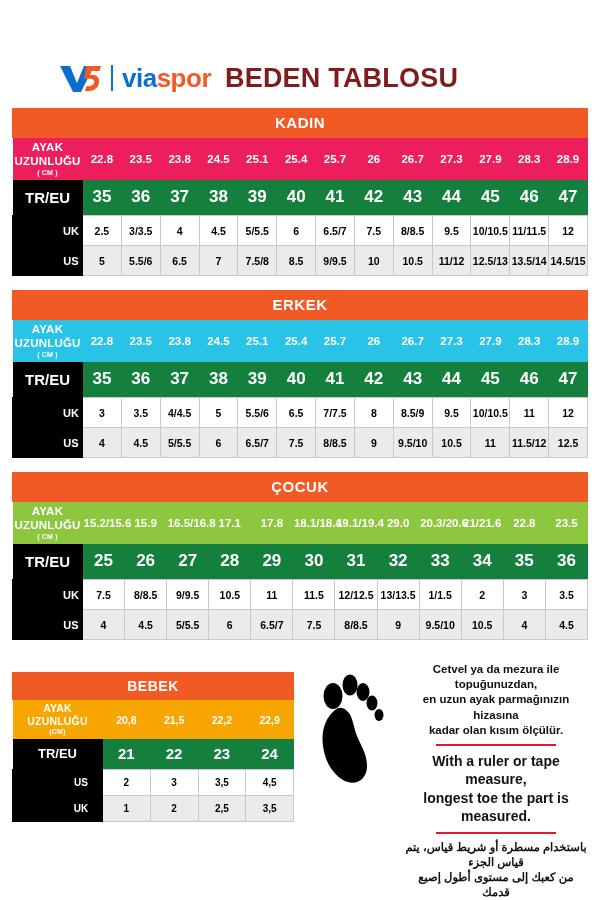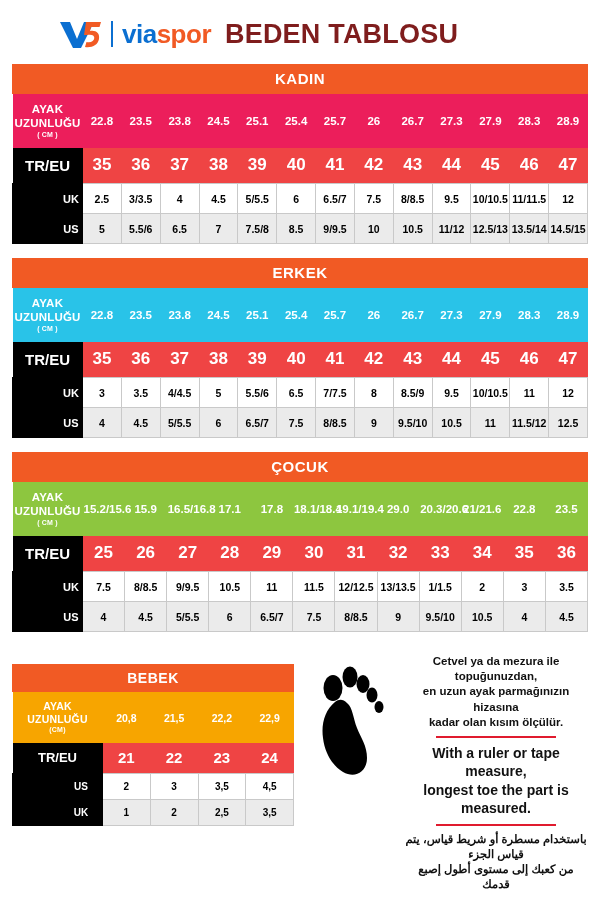--- a/index.html
+++ b/index.html
@@ -7,21 +7,21 @@
   body {
     width:600px; height:900px;
     background:#ffffff;
     font-family:"Liberation Sans", sans-serif;
     color:#000;
     overflow:hidden;
   }
   .page { width:600px; height:900px; padding:14px 12px 0 12px; }
 
   
-  .header { display:flex; align-items:center; height:40px; margin-bottom:10px; }
+  .header { display:flex; align-items:center; height:40px; margin-bottom:10px;margin-top:44px; }
   .logo-mark { width:44px; height:30px; position:relative; margin-left:46px; }
   .logo-mark svg { display:block; }
   .logo-divider { width:2px; height:26px; background:#0b6fd1; margin:0 9px 0 9px; }
   .logo-text { font-size:26px; font-weight:bold; letter-spacing:-0.5px; line-height:1; }
   .logo-text .via { color:#0b6fd1; }
   .logo-text .spor { color:#f15a24; }
   .header-title {
     font-size:27px; font-weight:bold; letter-spacing:0.2px;
     margin-left:14px; color:#7f1d1d;
   }
@@ -32,32 +32,32 @@
   td, th { text-align:center; vertical-align:middle; }
 
   .band {
     background:#f15a24; color:#ffffff;
     font-size:15px; font-weight:bold; letter-spacing:0.5px;
     height:30px; line-height:30px; text-align:center;
   }
 
   .lbl {
     font-size:7.5px; font-weight:bold; line-height:1.25;
-    padding:8px 1px; letter-spacing:0.2px;
+    padding:2px 1px; letter-spacing:0.2px;
   }
   .lbl .sub { font-weight:bold; font-size:7px; display:block; }
 
   
   .row-len td { height:34px; font-size:11.5px; font-weight:bold; }
   .row-len.pink td { background:#ec1e5b; color:#ffffff; }
   .row-len.cyan td { background:#29c3e8; color:#ffffff; }
   .row-len.green td { background:#8dc63f; color:#ffffff; }
   .row-len.yellow td { background:#f7a500; color:#ffffff; }
 
-  .row-main td { background:#ef4444; color:#ffffff; height:36px; font-size:17px; font-weight:bold; }
+  .row-main td { background:#15803d; color:#ffffff; height:36px; font-size:17px; font-weight:bold; }
   .row-main td.first { font-size:15px; }
 
   .row-alt td { height:30px; font-size:10.5px; font-weight:bold; background:#ffffff; color:#000; border:1px solid #c9c9c9; }
   .row-alt td.first { background:#000000; color:#ffffff; border:1px solid #000; font-size:11px;padding-left:48px; }
   .row-grey td { background:#ebebeb; }
 
   .row-main td.first { background:#000; }
 
   
   .bottom { display:flex; align-items:flex-start; gap:6px; }

